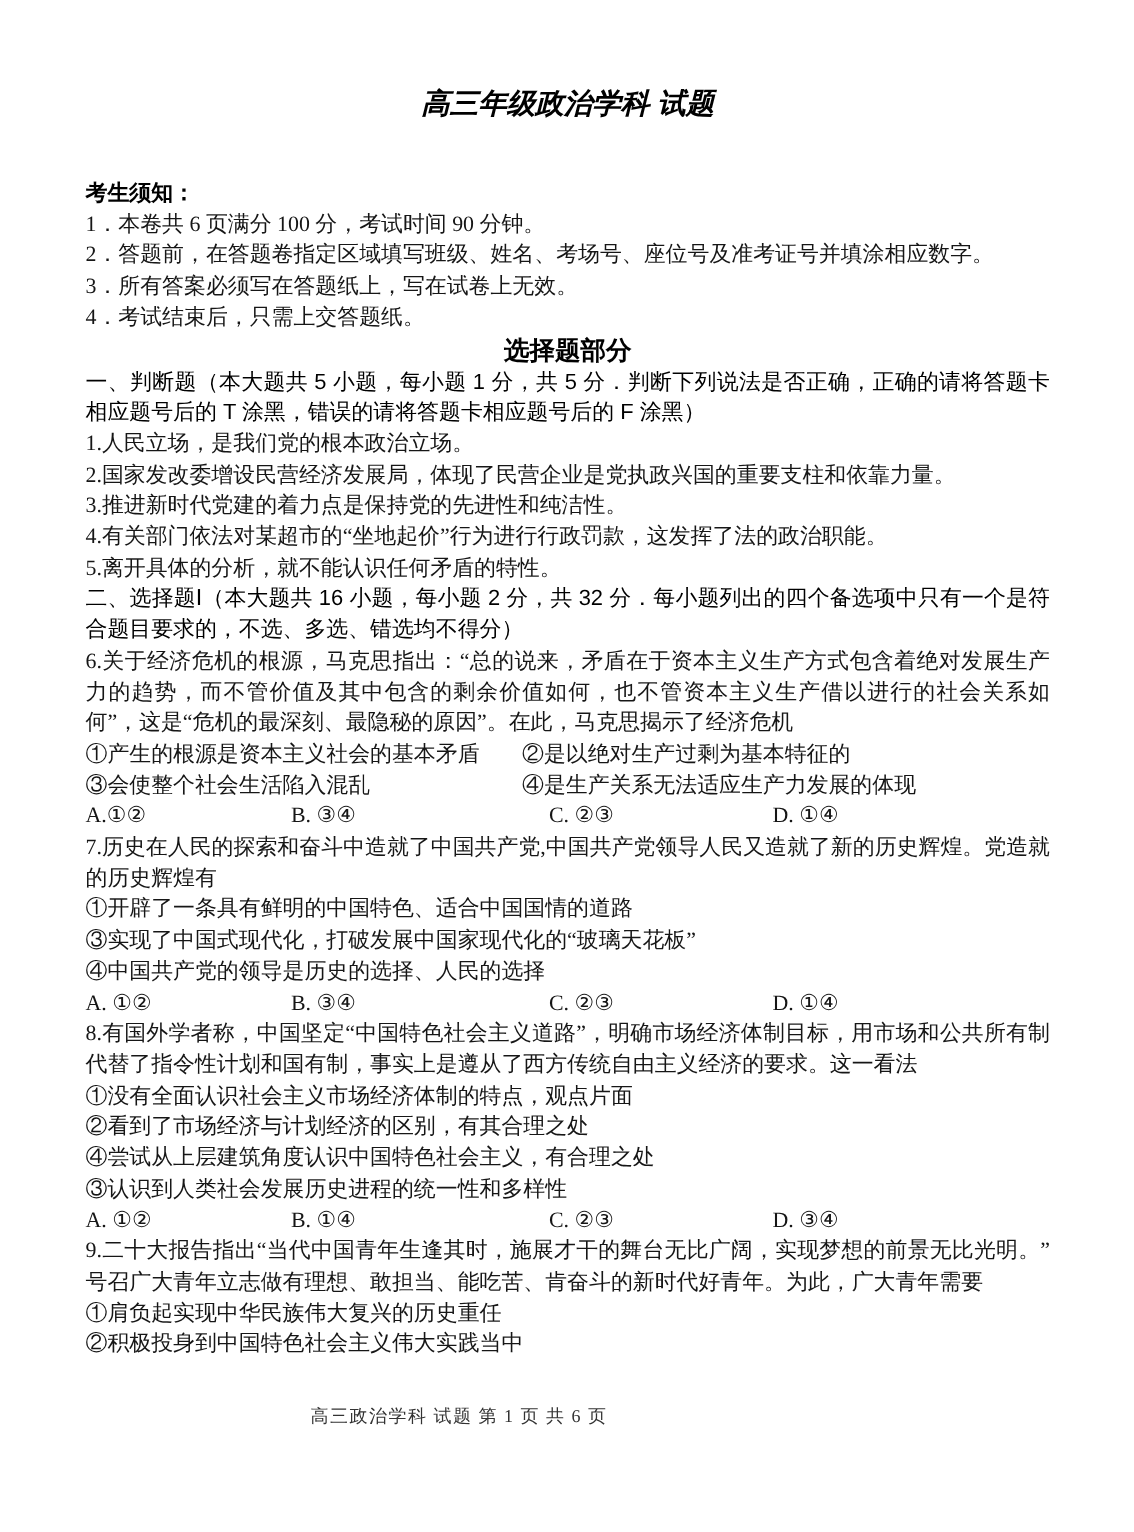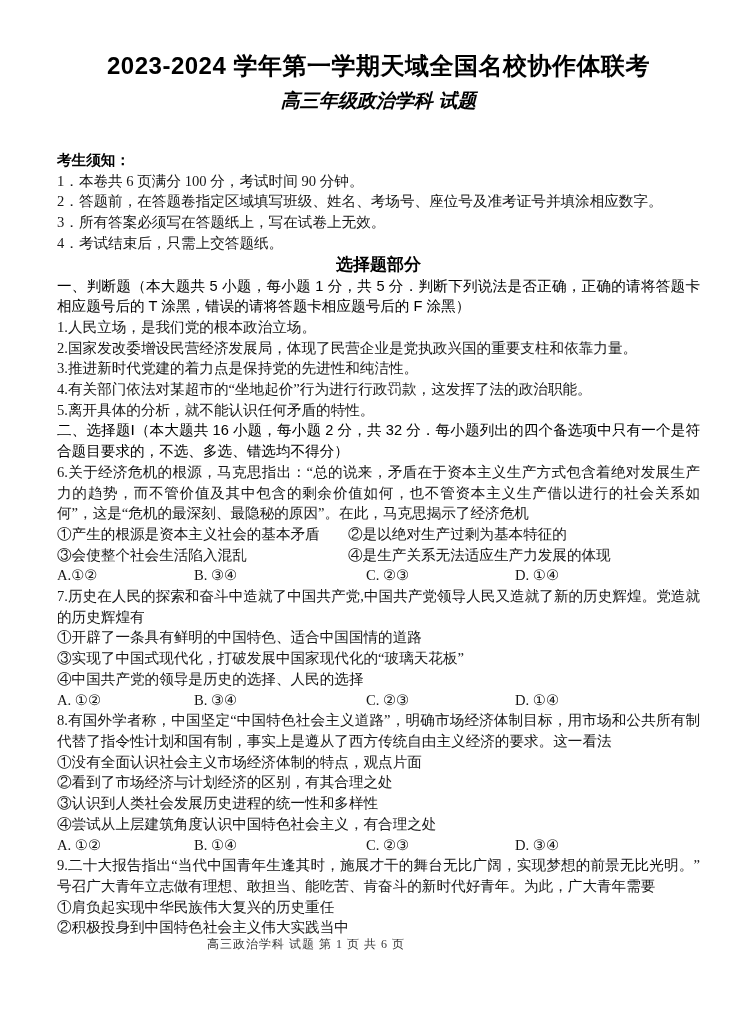--- a/index.html
+++ b/index.html
@@ -75,21 +75,20 @@
     color:#333;
     letter-spacing:1px;
   }
 </style>
 </head>
 <body>
 
 <div class="page">
 
   <header>
-    <div class="title">2023-2024 学年第一学期天域全国名校协作体联考</div>
     <div class="subtitle">高三年级政治学科 试题</div>
   </header>
 
   <section class="notice">
     <div class="notice-heading">考生须知：</div>
     <div class="line">1．本卷共 6 页满分 100 分，考试时间 90 分钟。</div>
     <div class="line">2．答题前，在答题卷指定区域填写班级、姓名、考场号、座位号及准考证号并填涂相应数字。</div>
     <div class="line">3．所有答案必须写在答题纸上，写在试卷上无效。</div>
     <div class="line">4．考试结束后，只需上交答题纸。</div>
   </section>
@@ -125,22 +124,22 @@
     <div class="line">④中国共产党的领导是历史的选择、人民的选择</div>
     <div class="answer-row">
       <span class="ans ans-a">A. ①②</span><span class="ans ans-b">B. ③④</span><span class="ans ans-c">C. ②③</span><span class="ans">D. ①④</span>
     </div>
   </div>
 
   <div class="question">
     <div class="stem">8.有国外学者称，中国坚定“中国特色社会主义道路”，明确市场经济体制目标，用市场和公共所有制代替了指令性计划和国有制，事实上是遵从了西方传统自由主义经济的要求。这一看法</div>
     <div class="line">①没有全面认识社会主义市场经济体制的特点，观点片面</div>
     <div class="line">②看到了市场经济与计划经济的区别，有其合理之处</div>
+    <div class="line">④尝试从上层建筑角度认识中国特色社会主义，有合理之处</div>
     <div class="line">③认识到人类社会发展历史进程的统一性和多样性</div>
-    <div class="line">④尝试从上层建筑角度认识中国特色社会主义，有合理之处</div>
     <div class="answer-row">
       <span class="ans ans-a">A. ①②</span><span class="ans ans-b">B. ①④</span><span class="ans ans-c">C. ②③</span><span class="ans">D. ③④</span>
     </div>
   </div>
 
   <div class="question">
     <div class="stem">9.二十大报告指出“当代中国青年生逢其时，施展才干的舞台无比广阔，实现梦想的前景无比光明。” 号召广大青年立志做有理想、敢担当、能吃苦、肯奋斗的新时代好青年。为此，广大青年需要</div>
     <div class="line">①肩负起实现中华民族伟大复兴的历史重任</div>
     <div class="line">②积极投身到中国特色社会主义伟大实践当中</div>
   </div>

